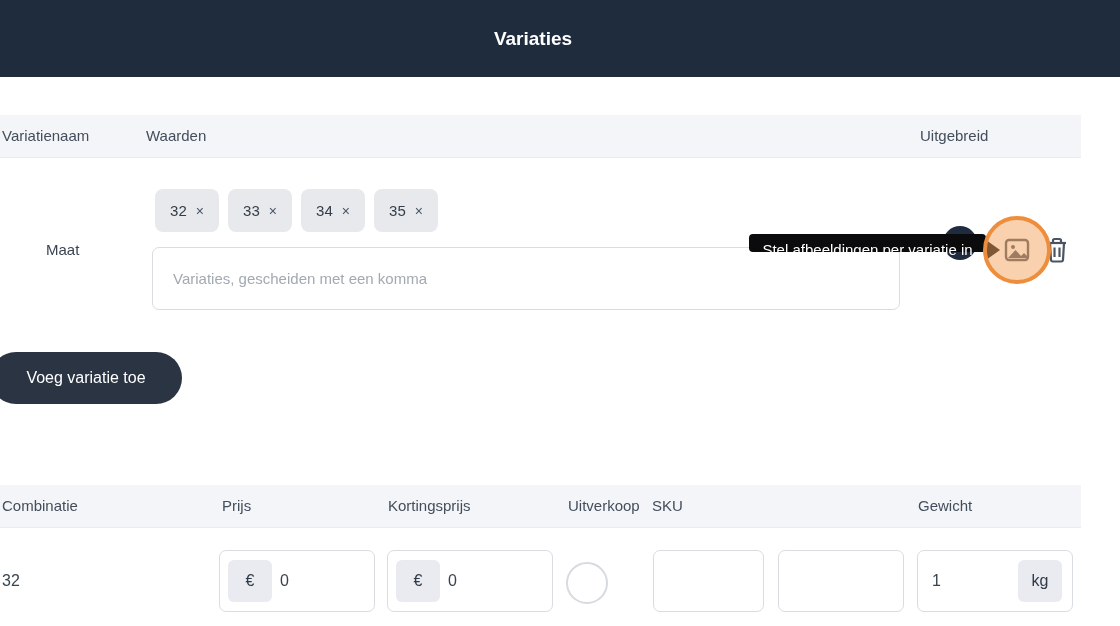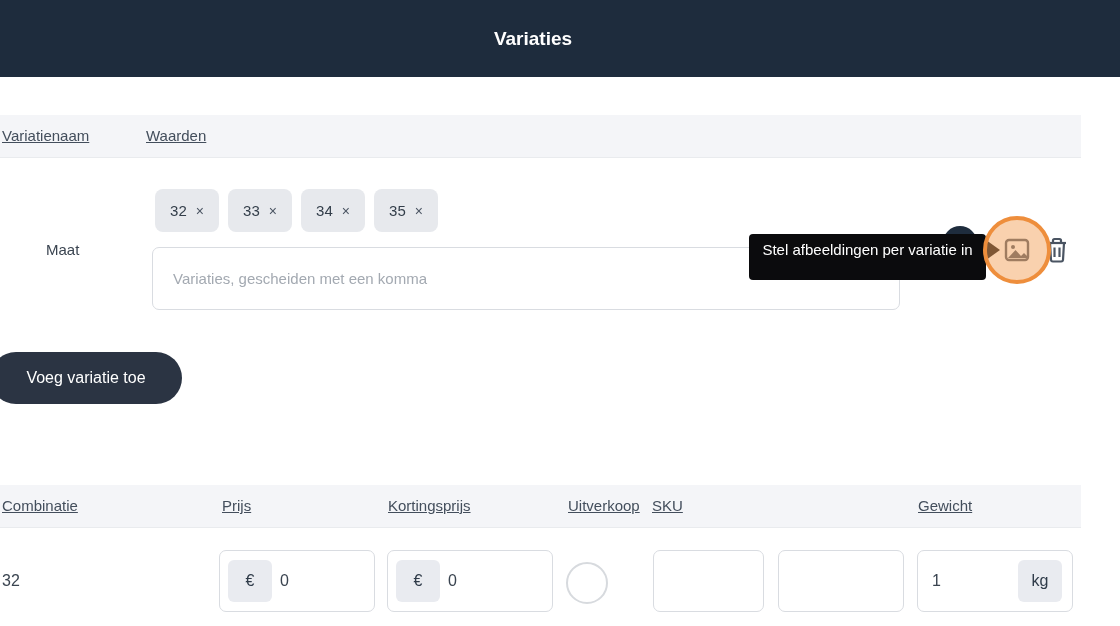--- a/index.html
+++ b/index.html
@@ -9,21 +9,21 @@
 
   
   .topbar { left:0; top:0; width:1120px; height:77px; background:#1e2c3d; }
   .topbar-title { left:0; top:0; width:1066px; height:77px; line-height:77px;
     text-align:center; color:#ffffff; font-size:19px; font-weight:700; }
 
   
   .band { left:0; width:1081px; height:43px; background:#f4f5f8;
     border-bottom:1px solid #e9ebee; }
   .band1 { top:115px; } .band2 { top:485px; }
-  .col-h { top:0; height:42px; line-height:42px; font-size:15px; color:#434e5c;text-decoration:underline; }
+  .col-h { top:0; height:42px; line-height:42px; font-size:15px; color:#434e5c; }
 
   
   .row-label { font-size:15px; color:#3a4450;margin-left:44px; }
   .tags { left:155px; top:189px; display:flex; gap:9px; }
   .tag { width:64px; height:43px; background:#e7e9ed; border-radius:8px;
     display:flex; align-items:center; justify-content:center; gap:9px; }
   .tag .t-label { font-size:15px; color:#333e4a; }
   .tag .t-x { font-size:14px; color:#4a5462; cursor:pointer; }
 
   .values-input { left:152px; top:247px; width:748px; height:63px;
@@ -31,21 +31,21 @@
     font-size:15px; color:#3a4450; padding:8px 20px; outline:none; }
   .values-input::placeholder { color:#a3a9b1; }
 
   .ext-toggle { left:943px; top:226px; width:34px; height:34px; border-radius:50%;
     background:#1e2c3d; z-index:1; }
 
   .icon-btn { z-index:2; background:none; border:none; cursor:pointer; }
   .img-btn { left:1003px; top:236px; width:28px; height:28px; }
   .trash-btn { left:1044px; top:236px; width:26px; height:28px; }
 
-  .tooltip { left:749px; top:234px; width:237px; height:46px; z-index:3;
+  .tooltip { left:749px; top:234px; width:237px; height:18px; z-index:3;
     background:#0b0b0d; border-radius:4px; color:#ffffff; font-size:15px;
     line-height:31px; text-align:center; white-space:nowrap; }
   .tooltip-arrow { left:986px; top:240px; width:0; height:0; z-index:3;
     border-top:10px solid transparent; border-bottom:10px solid transparent;
     border-left:14px solid #0b0b0d; }
 
   .highlight-circle { left:983px; top:216px; width:68px; height:68px; z-index:4;
     border-radius:50%; border:4px solid #ee8e3c; background:rgba(243,164,94,0.5);
     pointer-events:none; }
 
@@ -74,20 +74,21 @@
 </head>
 <body>
 
 <div class="abs topbar">
   <div class="abs topbar-title">Variaties</div>
 </div>
 
 <div class="abs band band1">
   <div class="abs col-h" style="left:2px;">Variatienaam</div>
   <div class="abs col-h" style="left:146px;">Waarden</div>
+  <div class="abs col-h" style="left:920px;">Uitgebreid</div>
 </div>
 
 <div class="abs row-label" style="left:2px; top:241px;">Maat</div>
 
 <div class="abs tags">
   <div class="tag">
     <span class="t-label">32</span>
     <span class="t-x">×</span>
   </div>
   <div class="tag">

